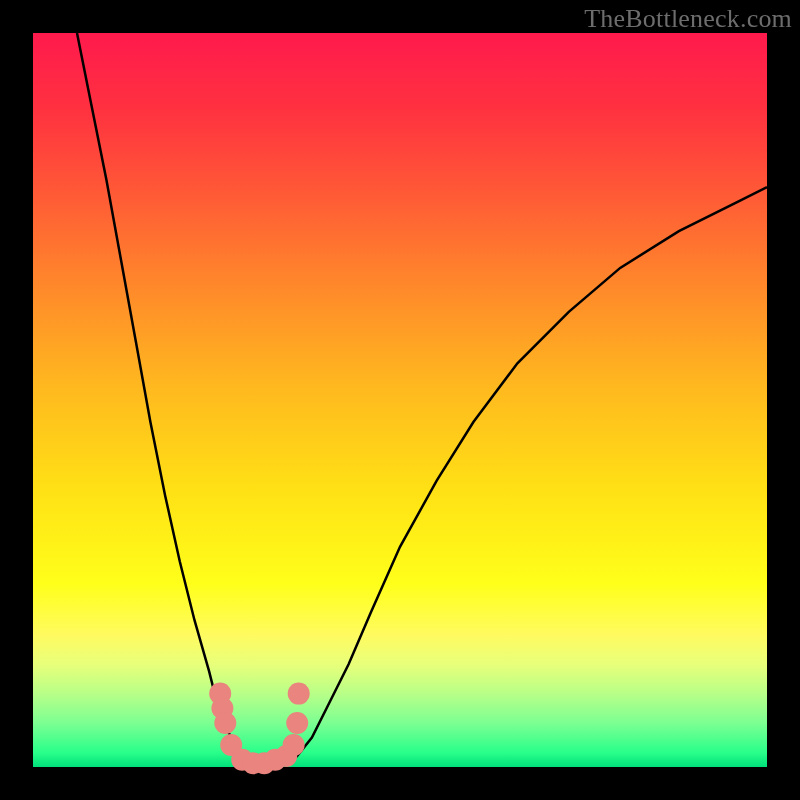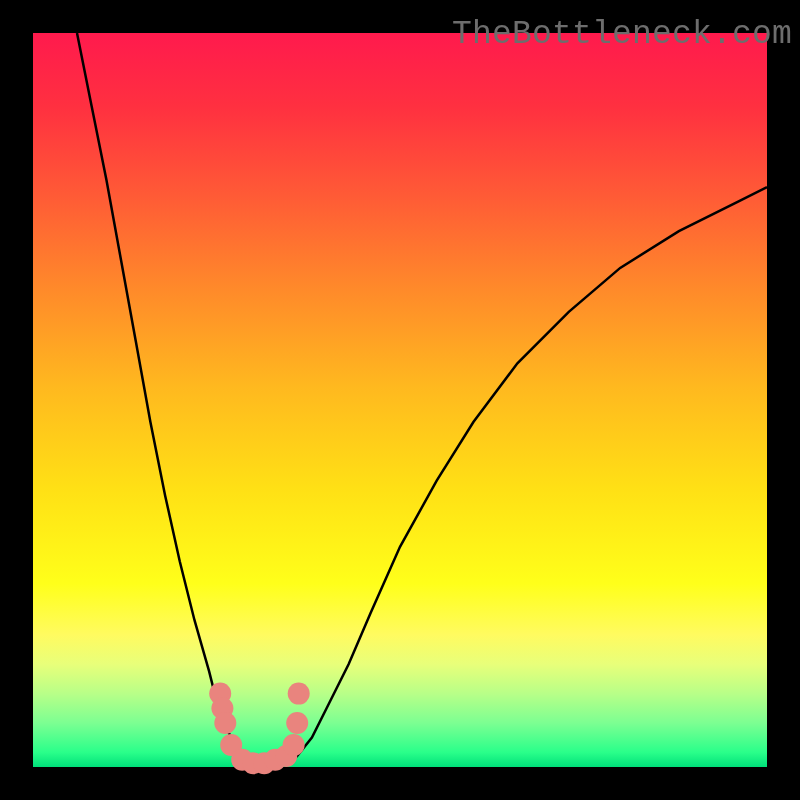--- a/index.html
+++ b/index.html
@@ -34,24 +34,24 @@
     );
   }
   svg.curves {
     position: absolute;
     left: 0; top: 0;
     width: 734px; height: 734px;
     overflow: visible;
   }
   .watermark {
     position: absolute;
-    top: 16px;
+    top: 4px;
     right: 8px;
-    font-family: Liberation Mono, monospace;
-    font-size: 33px;
+    font-family: Liberation Serif, serif;
+    font-size: 26px;
     color: #6d6d6d;
     letter-spacing: 0.2px;
     user-select: none;
   }
 </style>
 </head>
 <body>
 
 <div class="stage">
   <div class="plot-area">

